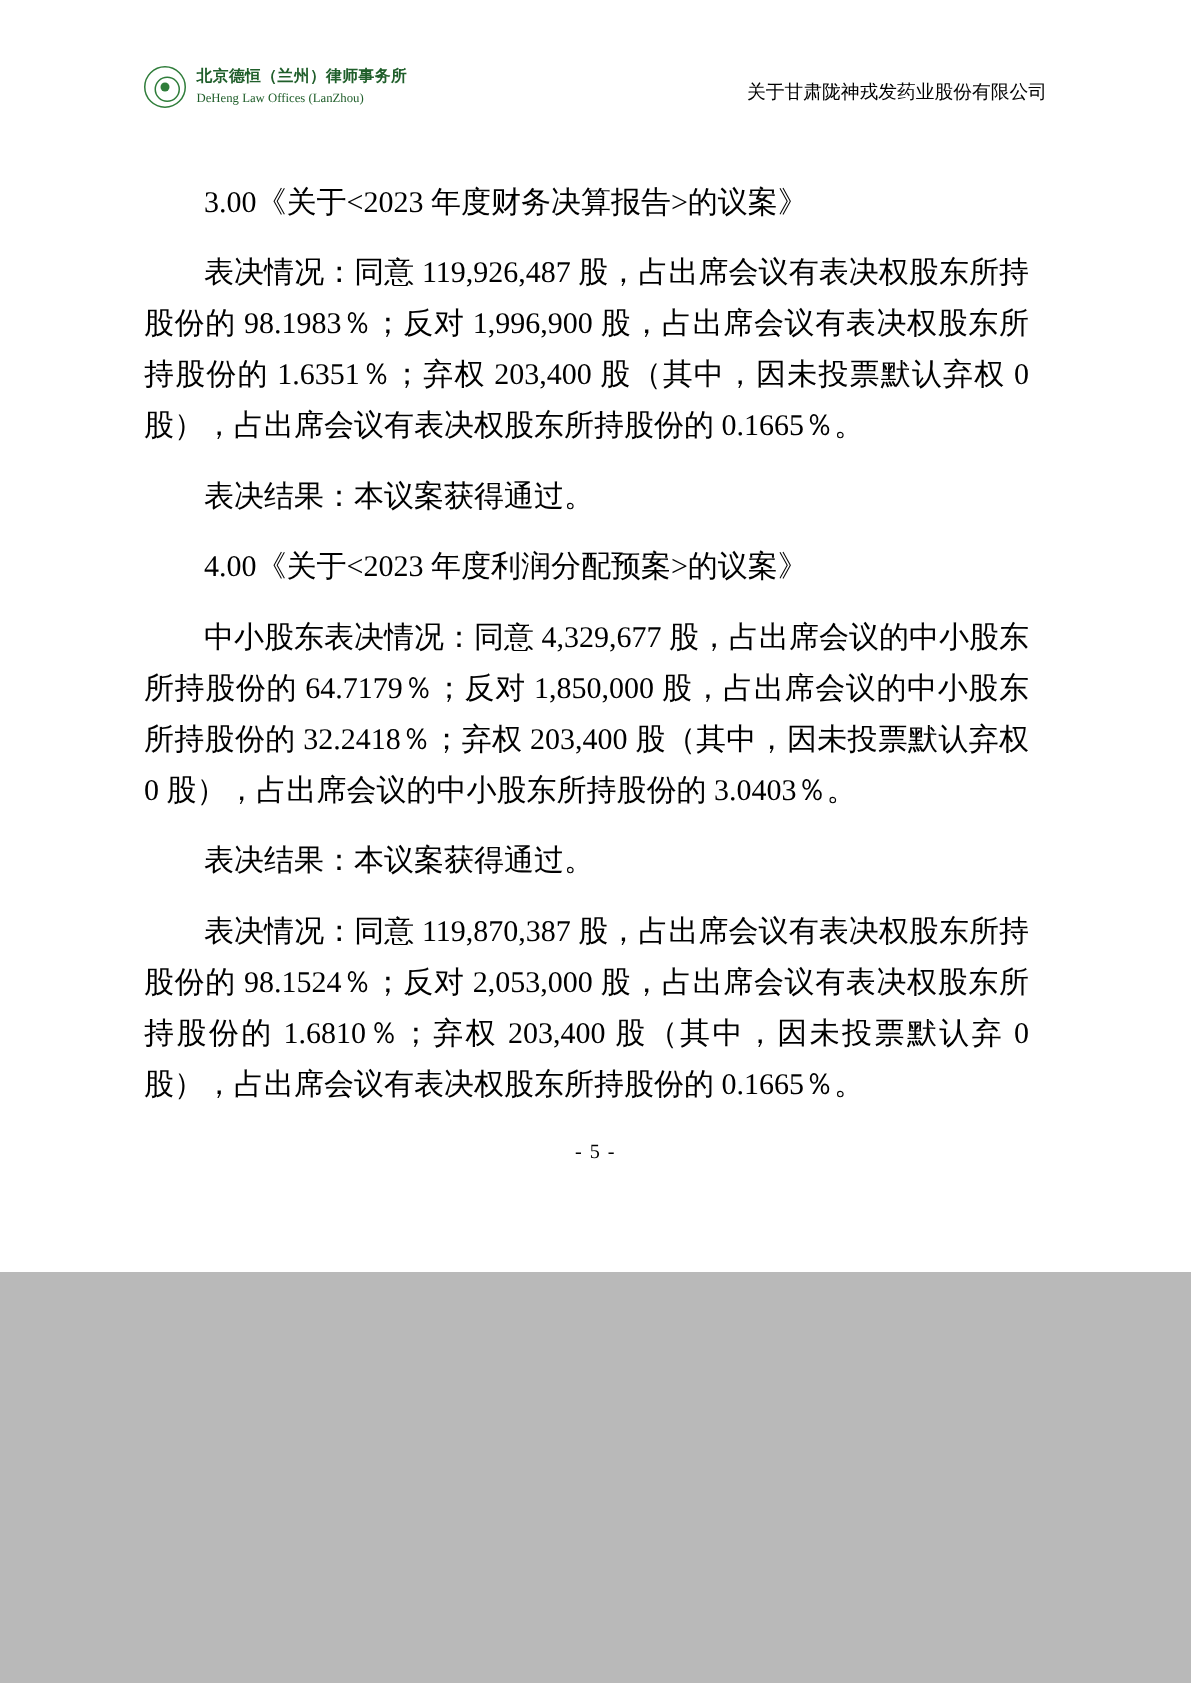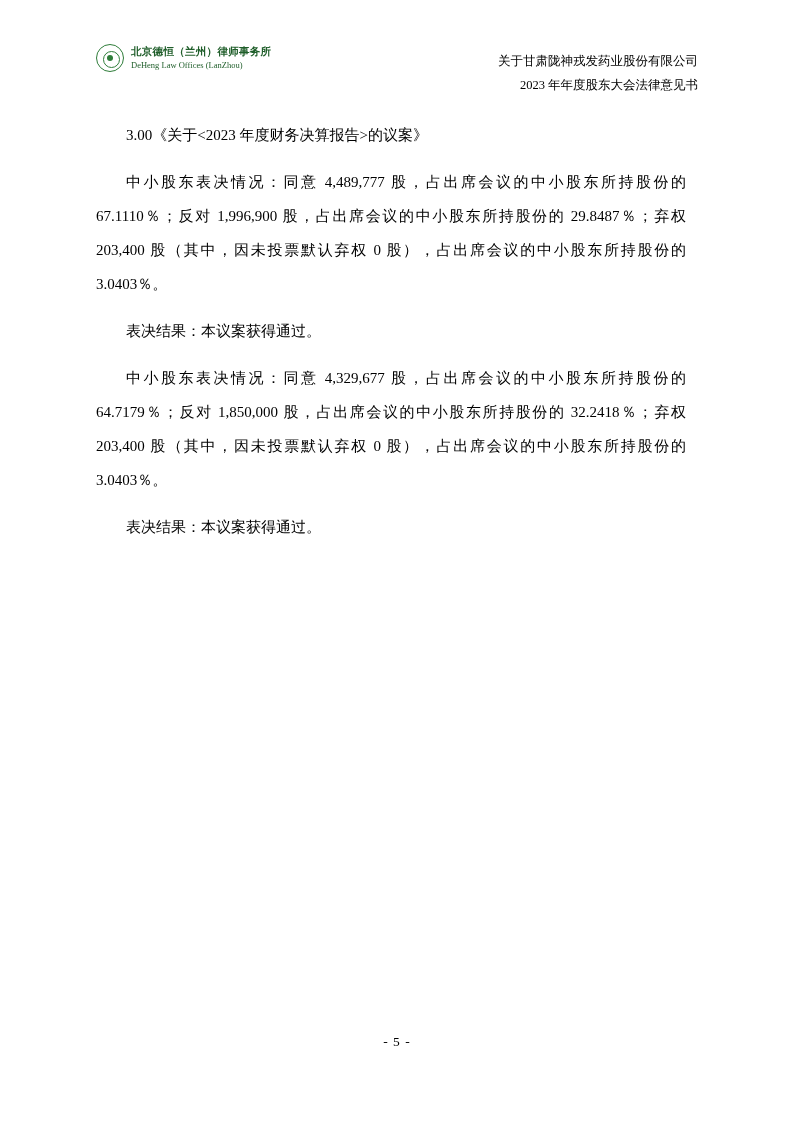--- a/index.html
+++ b/index.html
@@ -2,21 +2,21 @@
 <html><head>
 <meta charset="utf-8">
 <style>
   html, body {
     margin: 0;
     padding: 0;
     background: #b9b9b9;
   }
   .page {
     width: 794px;
-    height: 1122px;
+    height: 848px;
     background: #ffffff;
     position: relative;
     margin: 0 auto;
     box-sizing: border-box;
     font-family: "Liberation Serif", "DejaVu Serif", serif;
     color: #000000;
     overflow: hidden;
   }
   .header {
     position: absolute;
@@ -97,21 +97,21 @@
     color: #000;
   }
   .body {
     position: absolute;
     top: 118px;
     left: 96px;
     width: 602px;
   }
   p.para {
     margin: 0 12px 0 0;
-    font-size: 15px;
+    font-size: 20px;
     line-height: 34px;
     text-align: justify;
     text-justify: inter-ideograph;
     text-indent: 2em;
   }
   p.para + p.para {
     margin-top: 13px;
   }
   .footer {
     position: absolute;
@@ -131,27 +131,28 @@
   <div class="header">
     <div class="logo-block">
       <div class="logo-mark"></div>
       <div class="logo-text">
         <div class="logo-cn">北京德恒（兰州）律师事务所</div>
         <div class="logo-en">DeHeng Law Offices (LanZhou)</div>
       </div>
     </div>
     <div class="header-right">
       <div class="header-line">关于甘肃陇神戎发药业股份有限公司</div>
-      <div class="header-line">2023 年年度股东大会法律意见书</div>
     </div>
   </div>
 
   <div class="body">
     <p class="para">3.00《关于&lt;2023 年度财务决算报告&gt;的议案》</p>
-    <p class="para">中小股东表决情况：同意 4,489,777 股，占出席会议的中小股东所持股份的 67.1110％；反对 1,996,900 股，占出席会议的中小股东所持股份的 29.8487％；弃权 203,400 股（其中，因未投票默认弃权 0 股），占出席会议的中小股东所持股份的 3.0403％。</p>
+    <p class="para">表决情况：同意 119,926,487 股，占出席会议有表决权股东所持股份的 98.1983％；反对 1,996,900 股，占出席会议有表决权股东所持股份的 1.6351％；弃权 203,400 股（其中，因未投票默认弃权 0 股），占出席会议有表决权股东所持股份的 0.1665％。</p>
     <p class="para">表决结果：本议案获得通过。</p>
+    <p class="para">4.00《关于&lt;2023 年度利润分配预案&gt;的议案》</p>
     <p class="para">中小股东表决情况：同意 4,329,677 股，占出席会议的中小股东所持股份的 64.7179％；反对 1,850,000 股，占出席会议的中小股东所持股份的 32.2418％；弃权 203,400 股（其中，因未投票默认弃权 0 股），占出席会议的中小股东所持股份的 3.0403％。</p>
     <p class="para">表决结果：本议案获得通过。</p>
+    <p class="para">表决情况：同意 119,870,387 股，占出席会议有表决权股东所持股份的 98.1524％；反对 2,053,000 股，占出席会议有表决权股东所持股份的 1.6810％；弃权 203,400 股（其中，因未投票默认弃 0 股），占出席会议有表决权股东所持股份的 0.1665％。</p>
   </div>
 
   <div class="footer">- 5 -</div>
 
 </div>
 
 </body></html>

